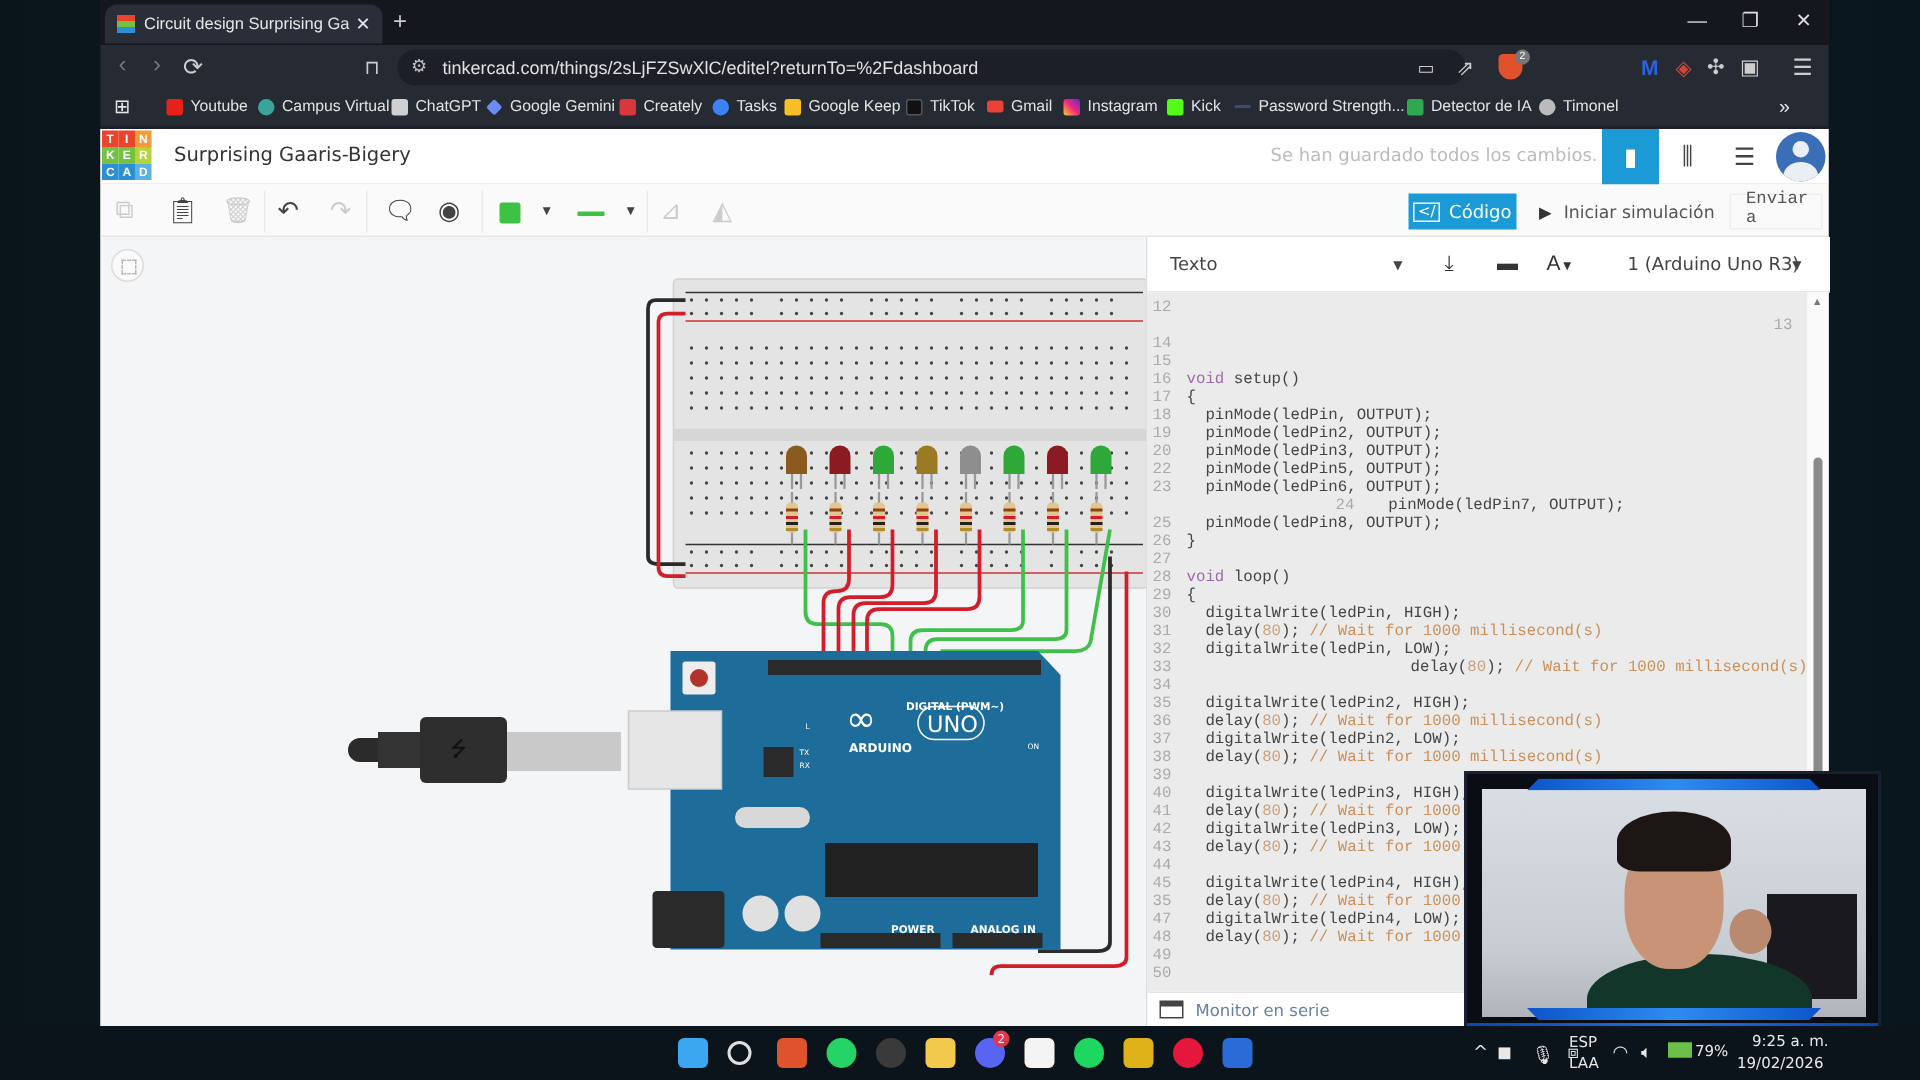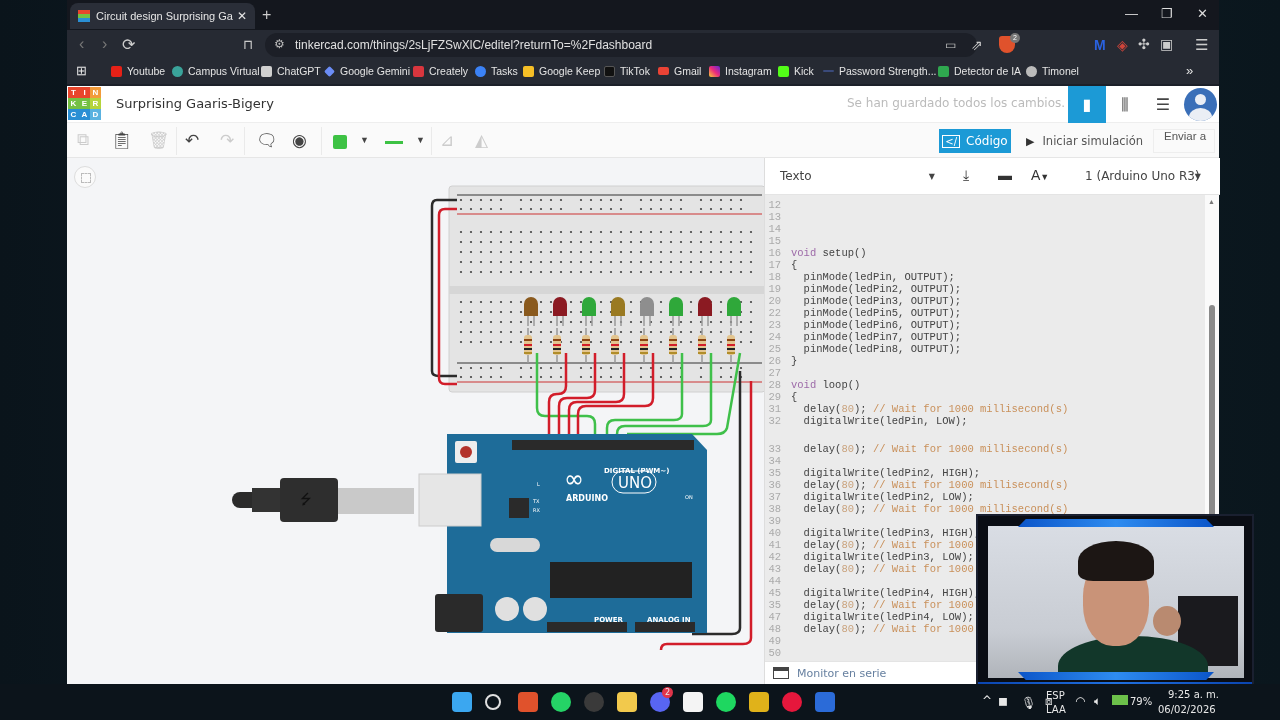--- a/index.html
+++ b/index.html
@@ -36,21 +36,21 @@
 .tb{position:absolute;top:7px;font-size:17px;color:#444}
 .tb.dis{color:#ccc}
 .sep{position:absolute;top:4px;width:1px;height:28px;background:#eaeaea}
 .colorsw{position:absolute;left:266px;top:12px;width:14px;height:14px;background:#3dc244;border-radius:2px}
 .dd{position:absolute;top:12px;font-size:9px;color:#444}
 .linesw{position:absolute;left:318px;top:18px;width:18px;height:3px;background:#3dc244}
 .codebtn{position:absolute;left:872px;top:6px;width:72px;height:24px;background:#1c9ad6;color:#fff;font-size:12px;display:flex;align-items:center;justify-content:center;font-family:"DejaVu Sans",sans-serif}
 .codebtn .ci{font-size:10px;border:1px solid #fff;padding:0 2px;margin-right:6px}
 .simbtn{position:absolute;left:953px;top:6px;width:125px;height:24px;color:#555;font-size:11.5px;display:flex;align-items:center;font-family:"DejaVu Sans",sans-serif;padding-left:6px}
 .simbtn .pl{color:#333;font-size:11px;margin-right:8px}
-.sendbtn{position:absolute;left:1086px;top:6px;width:62px;height:24px;color:#555;font-size:11.5px;display:flex;align-items:flex-start;font-family:Liberation Sans, sans-serif;padding-left:10px;border:1px solid #eee}
+.sendbtn{position:absolute;left:1086px;top:6px;width:62px;height:24px;color:#555;font-size:11.5px;display:flex;align-items:flex-end;font-family:Liberation Mono, monospace;padding-left:10px;border:1px solid #eee}
 #canvas{position:absolute;left:0;top:72px;width:697px;height:526px;background:#f4f5f7}
 .fitbtn{position:absolute;left:7px;top:8px;width:22px;height:22px;border-radius:50%;border:1px solid #ddd;background:#fafafa}
 .fitbtn:after{content:"";position:absolute;left:6px;top:6px;width:8px;height:8px;border:1px dashed #bbb}
 #codepanel{position:absolute;left:697px;top:72px;width:455px;height:526px;background:#fff;border-left:1px solid #ddd}
 .codehead{position:absolute;left:0;top:0;width:455px;height:37px;background:#fff;border-bottom:1px solid #e4e4e4}
 .mode{position:absolute;left:8px;top:6px;width:168px;height:24px;font-size:12px;color:#444;font-family:"DejaVu Sans",sans-serif;display:flex;align-items:center;padding-left:7px}
 .mode .car{position:absolute;right:6px;font-size:8px}
 .chd{position:absolute;top:9px;font-size:14px;color:#333}
 .device{position:absolute;left:312px;top:6px;width:130px;height:24px;font-size:12px;color:#444;font-family:"DejaVu Sans",sans-serif;display:flex;align-items:center;padding-left:8px}
 .device .car{position:absolute;right:6px;font-size:8px}
@@ -806,39 +806,40 @@
         <span class="chd" style="left:198px">⤓</span>
         <span class="chd" style="left:233px">▬</span>
         <span class="chd" style="left:266px">A<span style="font-size:9px">▼</span></span>
         <div class="device">
             <span>1 (Arduino Uno R3)</span>
             <span class="car">▼</span>
           </div>
       </div>
       <div class="code" id="code">
           <div class="line" style="margin-top: 4px;"><span class="ln">12</span><span class="lc"></span></div>
-          <div class="line" style="margin-top: 0px;"><span class="ln">13</span><span class="lc"></span></div>
+          <div class="line" style="margin-top: 0px; justify-content: flex-end;"><span class="ln">13</span><span class="lc"></span></div>
           <div class="line" style="margin-top: 0px;"><span class="ln">14</span><span class="lc"></span></div>
           <div class="line" style="margin-top: 0px;"><span class="ln">15</span><span class="lc"></span></div>
           <div class="line" style="margin-top: 0px;"><span class="ln">16</span><span class="lc"><span class="kw">void</span> setup()</span></div>
           <div class="line" style="margin-top: 0px; align-items: flex-end;"><span class="ln">17</span><span class="lc">{</span></div>
           <div class="line" style="margin-top: 0px;"><span class="ln">18</span><span class="lc">  pinMode(ledPin, OUTPUT);</span></div>
           <div class="line" style="margin-top: 0px;"><span class="ln">19</span><span class="lc">  pinMode(ledPin2, OUTPUT);</span></div>
           <div class="line" style="margin-top: 0px;"><span class="ln">20</span><span class="lc">  pinMode(ledPin3, OUTPUT);</span></div>
           <div class="line" style="margin-top: 0px;"><span class="ln">22</span><span class="lc">  pinMode(ledPin5, OUTPUT);</span></div>
           <div class="line" style="margin-top: 0px;"><span class="ln">23</span><span class="lc">  pinMode(ledPin6, OUTPUT);</span></div>
-          <div class="line" style="margin-top: 0px;"><span class="ln">24</span><span class="lc">  pinMode(ledPin7, OUTPUT);</span></div>
+          <div class="line" style="margin-top: 0px; justify-content: center;"><span class="ln">24</span><span class="lc">  pinMode(ledPin7, OUTPUT);</span></div>
           <div class="line" style="margin-top: 0px;"><span class="ln">25</span><span class="lc">  pinMode(ledPin8, OUTPUT);</span></div>
           <div class="line" style="margin-top: 0px;"><span class="ln">26</span><span class="lc">}</span></div>
           <div class="line" style="margin-top: 0px;"><span class="ln">27</span><span class="lc"></span></div>
           <div class="line" style="margin-top: 0px;"><span class="ln">28</span><span class="lc"><span class="kw">void</span> loop()</span></div>
           <div class="line" style="margin-top: 0px;"><span class="ln">29</span><span class="lc">{</span></div>
+          <div class="line" style="margin-top: 0px;"><span class="ln">30</span><span class="lc">  digitalWrite(ledPin, HIGH);</span></div>
           <div class="line" style="margin-top: 0px;"><span class="ln">31</span><span class="lc">  delay(<span class="num">80</span>); <span class="cm">// Wait for 1000 millisecond(s)</span></span></div>
           <div class="line" style="margin-top: 0px;"><span class="ln">32</span><span class="lc">  digitalWrite(ledPin, LOW);</span></div>
-          <div class="line" style="margin-top: 16px;"><span class="ln">33</span><span class="lc">  delay(<span class="num">80</span>); <span class="cm">// Wait for 1000 millisecond(s)</span></span></div>
+          <div class="line" style="margin-top: 0px; justify-content: space-between;"><span class="ln">33</span><span class="lc">  delay(<span class="num">80</span>); <span class="cm">// Wait for 1000 millisecond(s)</span></span></div>
           <div class="line" style="margin-top: 0px; align-items: center;"><span class="ln">34</span><span class="lc"></span></div>
           <div class="line" style="margin-top: 0px;"><span class="ln">35</span><span class="lc">  digitalWrite(ledPin2, HIGH);</span></div>
           <div class="line" style="margin-top: 0px;"><span class="ln">36</span><span class="lc">  delay(<span class="num">80</span>); <span class="cm">// Wait for 1000 millisecond(s)</span></span></div>
           <div class="line" style="margin-top: 0px;"><span class="ln">37</span><span class="lc">  digitalWrite(ledPin2, LOW);</span></div>
           <div class="line" style="margin-top: 0px;"><span class="ln">38</span><span class="lc">  delay(<span class="num">80</span>); <span class="cm">// Wait for 1000 millisecond(s)</span></span></div>
           <div class="line" style="margin-top: 0px;"><span class="ln">39</span><span class="lc"></span></div>
           <div class="line" style="margin-top: 0px;"><span class="ln">40</span><span class="lc">  digitalWrite(ledPin3, HIGH);</span></div>
           <div class="line" style="margin-top: 0px;"><span class="ln">41</span><span class="lc">  delay(<span class="num">80</span>); <span class="cm">// Wait for 1000 millisecond(s)</span></span></div>
           <div class="line" style="margin-top: 0px;"><span class="ln">42</span><span class="lc">  digitalWrite(ledPin3, LOW);</span></div>
           <div class="line" style="margin-top: 0px;"><span class="ln">43</span><span class="lc">  delay(<span class="num">80</span>); <span class="cm">// Wait for 1000 millisecond(s)</span></span></div>
@@ -895,15 +896,15 @@
   <span class="tray" style="left:996px;top:12px;font-size:12px;left:1021px">🎙︎</span>
   <span class="tray" style="left:1045px;top:10px;font-size:12px">⧈</span>
   <span class="tray" style="left:1045px;top:5px;left:1046px;margin-left:0"></span>
   <span class="tray" style="left:1046px;top:6px">ESP</span>
   <span class="tray" style="left:1046px;top:20px">LAA</span>
   <span class="tray" style="left:1075px;top:10px;font-size:12px">◠</span>
   <span class="tray" style="left:1094px;top:10px;font-size:12px">🔈︎</span>
   <span class="tray" style="left:1112px;top:11px;width:16px;height:10px;border:1px solid #6cc04a;background:#6cc04a"></span>
   <span class="tray" style="left:1130px;top:12px">79%</span>
   <span class="tray" style="left:1168px;top:5px">9:25 a. m.</span>
-  <span class="tray" style="left:1158px;top:20px">06/02/2026</span>
+  <span class="tray" style="left:1158px;top:20px">19/02/2026</span>
 <span class="tray" style="left: 662px; top: 3px; background: rgb(224, 53, 74); border-radius: 50%; width: 11px; height: 11px; font-size: 8px; text-align: center; line-height: 11px;">2</span>
   </div>
 
 </body></html>

